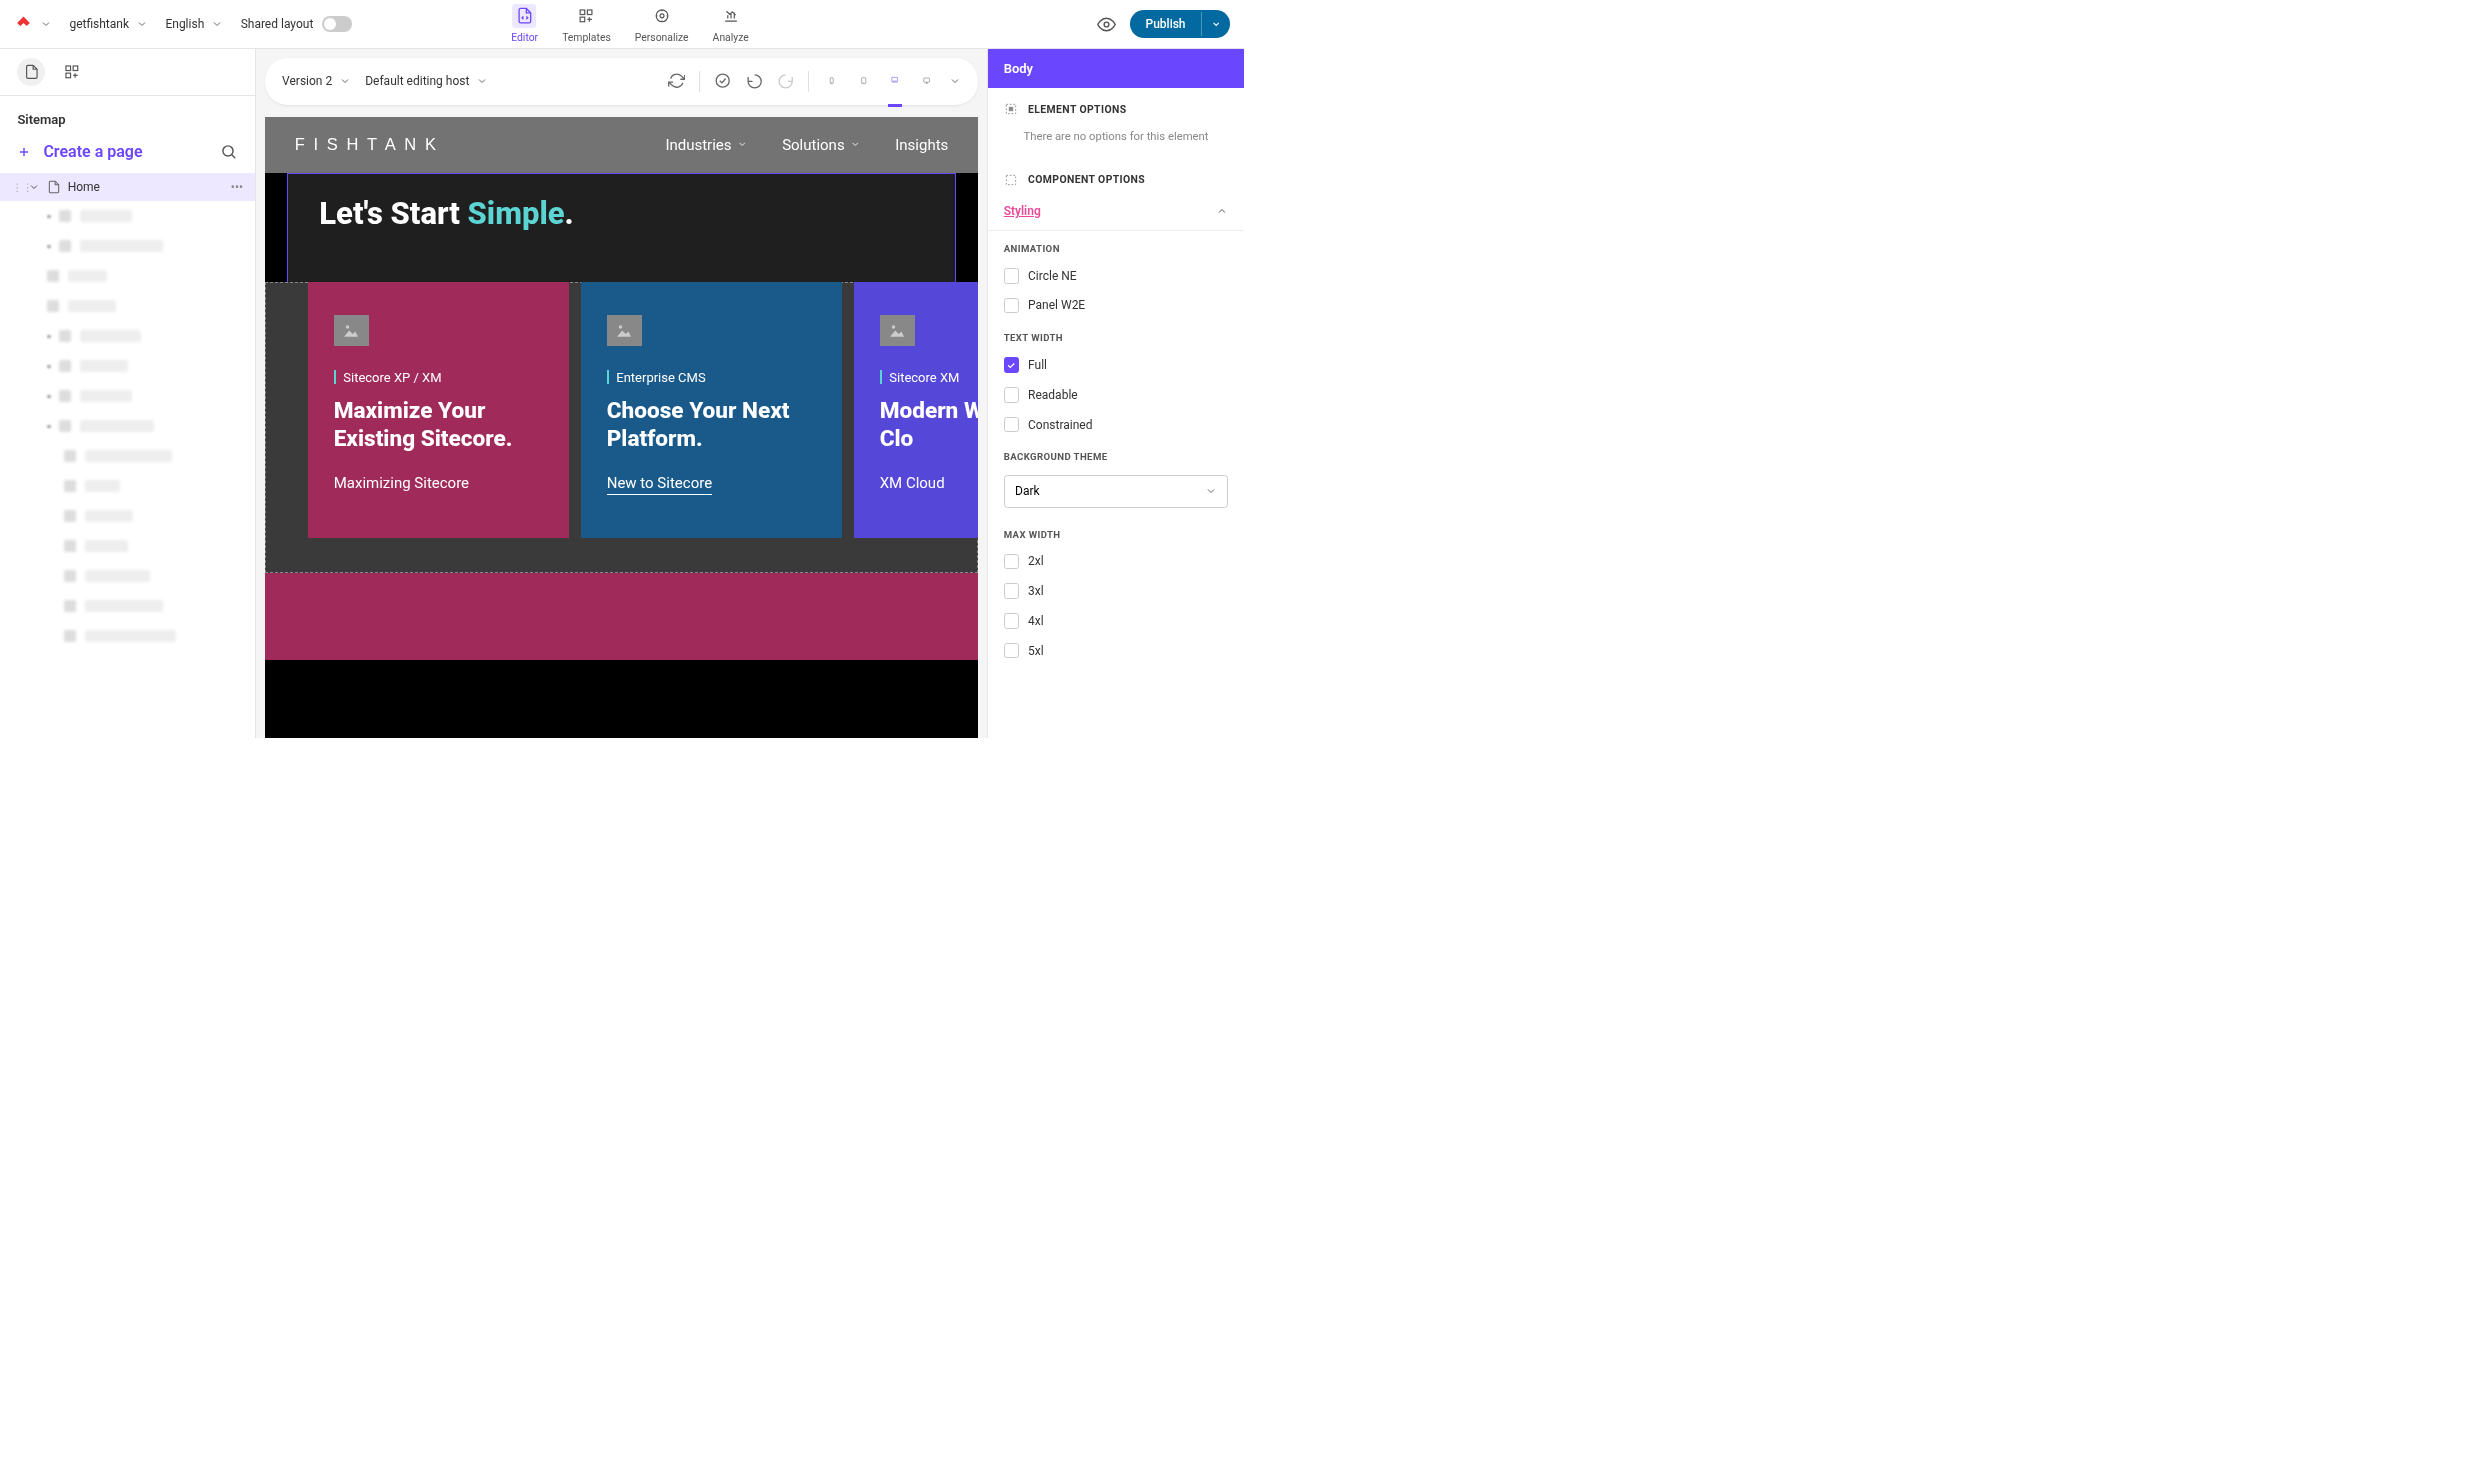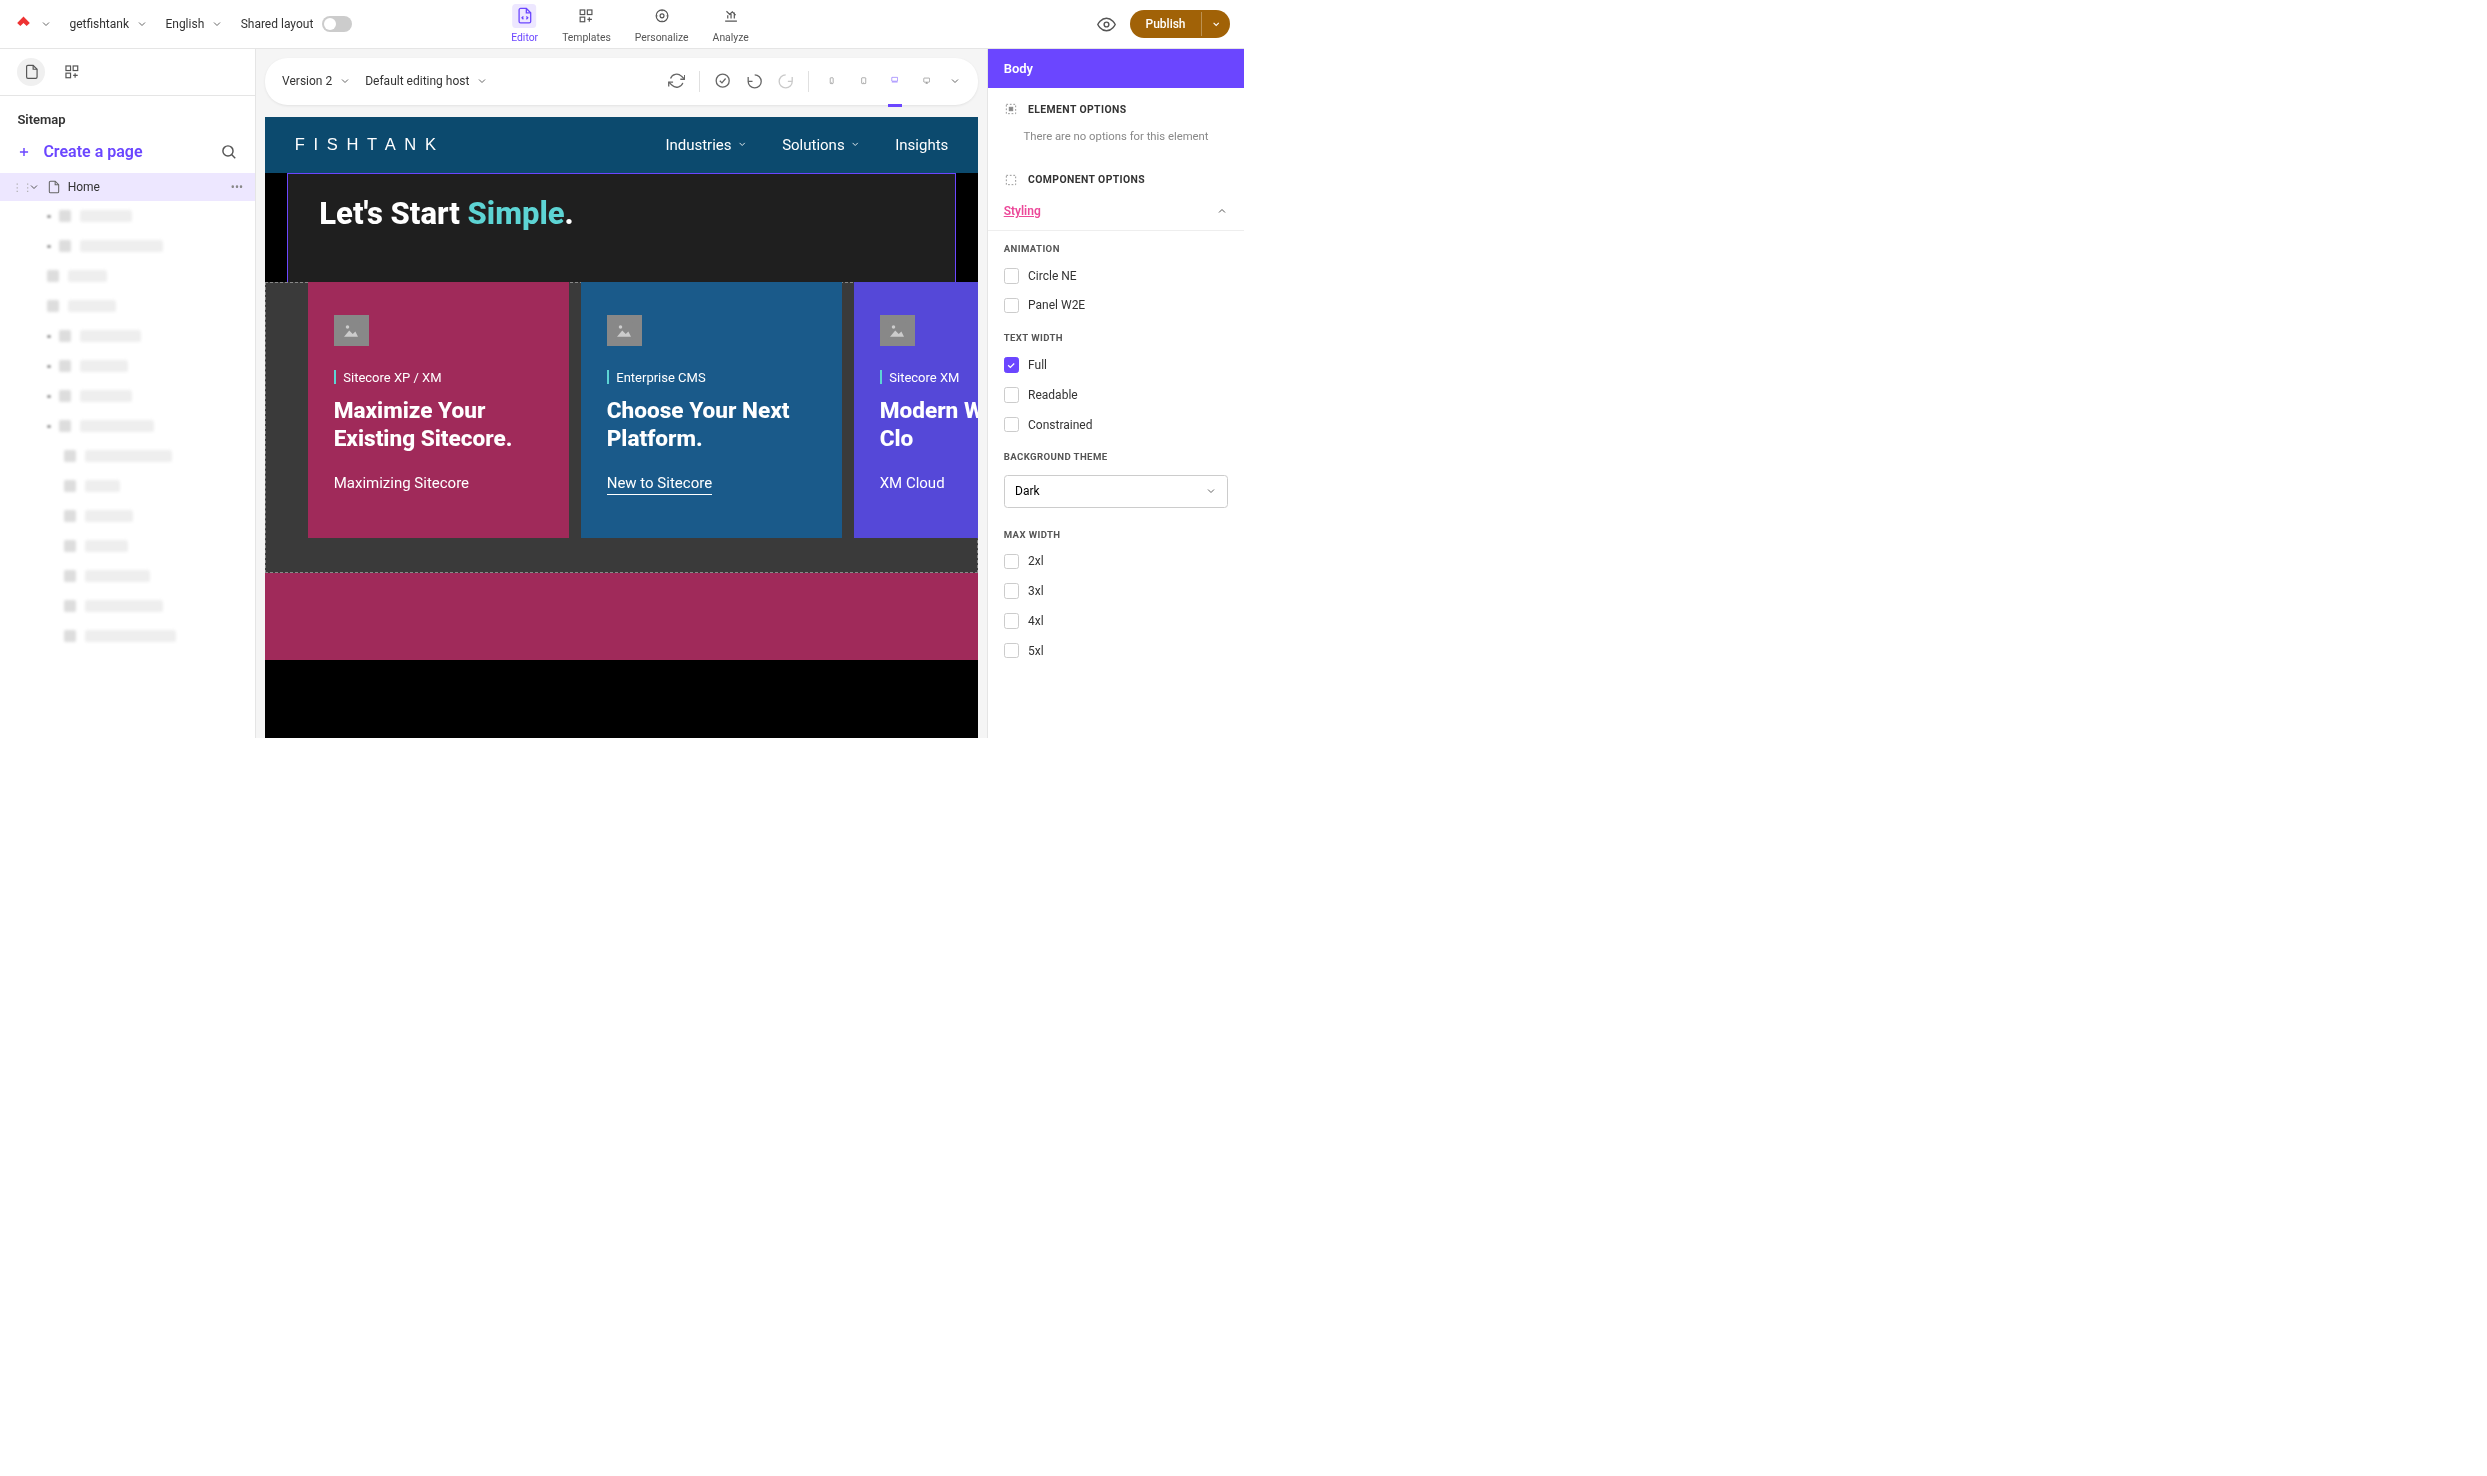--- a/index.html
+++ b/index.html
@@ -18,21 +18,21 @@
 .toggle::after { content: ''; position: absolute; width: 12px; height: 12px; background: #fff; border-radius: 50%; top: 1.7px; left: 1.7px; }
 
 .top-tabs { position: absolute; left: 50%; transform: translateX(-50%); display: flex; gap: 24px; margin-left: 8px; }
 .top-tab { display: flex; flex-direction: column; align-items: center; gap: 3.5px; cursor: pointer; font-size: 10.4px; color: #555; }
 .top-tab.active { color: #6b46ff; }
 .top-tab-icon { width: 24px; height: 24px; display: flex; align-items: center; justify-content: center; border-radius: 3.5px; }
 .top-tab.active .top-tab-icon { background: #ede7ff; }
 
 .top-actions { margin-left: auto; display: flex; align-items: center; gap: 14px; }
 .eye-icon { width: 19px; height: 19px; color: #555; cursor: pointer; }
-.publish-btn { display: flex; align-items: center; background: #a16207; border-radius: 17.4px; overflow: hidden; }
+.publish-btn { display: flex; align-items: center; background: #0369a1; border-radius: 17.4px; overflow: hidden; }
 .publish-main { padding: 7px 15.7px; color: #fff; font-size: 12px; font-weight: 500; cursor: pointer; }
 .publish-drop { padding: 7px 8.7px; border-left: 0.9px solid rgba(255,255,255,0.3); cursor: pointer; display: flex; align-items: center; }
 
 
 .main { flex: 1; display: flex; overflow: hidden; }
 
 
 .sidebar { width: 256px; border-right: 0.9px solid #e5e5e5; display: flex; flex-direction: column; background: #fff; }
 .sidebar-tabs { height: 47px; display: flex; align-items: center; gap: 12px; padding: 0 17.4px; border-bottom: 0.9px solid #e5e5e5; }
 .sidebar-tab { width: 28px; height: 28px; display: flex; align-items: center; justify-content: center; border-radius: 50%; cursor: pointer; }
@@ -62,21 +62,21 @@
 .toolbar-spacer { flex: 1; }
 .toolbar-icon { width: 17.4px; height: 17.4px; color: #666; cursor: pointer; }
 .toolbar-divider { width: 0.9px; height: 21px; background: #e0e0e0; }
 .device-icon { width: 17.4px; height: 17.4px; color: #666; cursor: pointer; padding: 3.5px 5.2px; }
 .device-icon.active { color: #6b46ff; }
 .device-active-wrap { position: relative; }
 .device-active-wrap::after { content: ''; position: absolute; bottom: -15.7px; left: 1.7px; right: 1.7px; height: 2.6px; background: #6b46ff; }
 
 .canvas { flex: 1; margin: 12px 8.7px 0 8.7px; overflow: hidden; position: relative; }
 .site-preview { background: #000; color: #fff; width: 100%; height: 100%; overflow: hidden; }
-.site-header { height: 56px; display: flex; align-items: center; padding: 0 30px; justify-content: space-between; background: #0c4a6e; }
+.site-header { height: 56px; display: flex; align-items: center; padding: 0 30px; justify-content: space-between; background: #737373; }
 .site-logo { font-size: 16.5px; letter-spacing: 8.7px; font-weight: 300; color: #fff; font-family: Arial, sans-serif; }
 .site-nav { display: flex; gap: 35px; font-size: 15px; }
 .site-nav-item { display: flex; align-items: center; gap: 5.2px; cursor: pointer; }
 
 .hero-section { background: #1f1f1f; padding: 21px 31px 50px; position: relative; border: 1.7px solid #6b46ff; margin: 0 22.6px 0 22.6px; }
 .hero-text { font-size: 31px; font-weight: 800; color: #fff; }
 .hero-accent { color: #5dd4d4; }
 
 .cards-section { background: #3a3a3a; padding: 0 43px 35px 43px; display: flex; gap: 12px; position: relative; margin-top: -0.9px; }
 .cards-section::before { content: ''; position: absolute; inset: 0; border: 1.7px dashed #888; pointer-events: none; }

